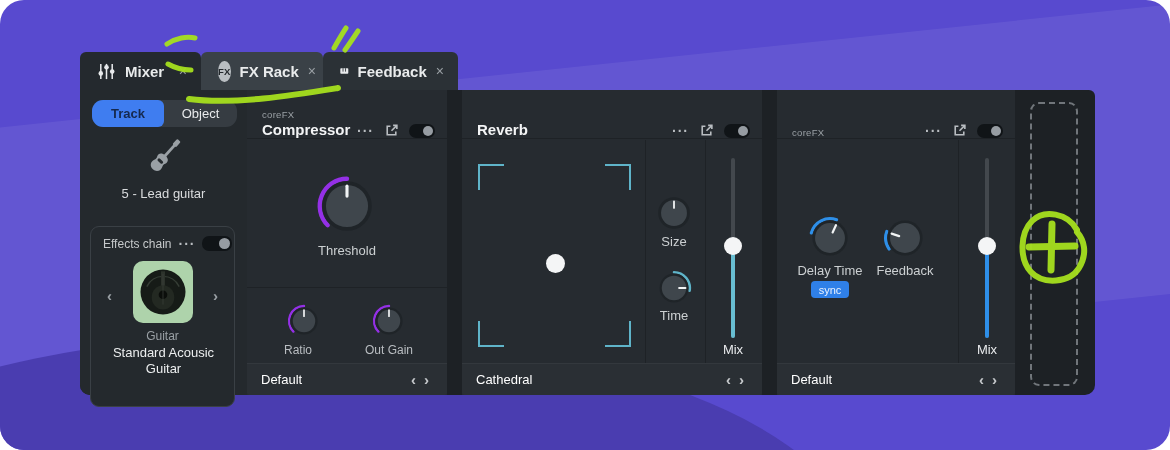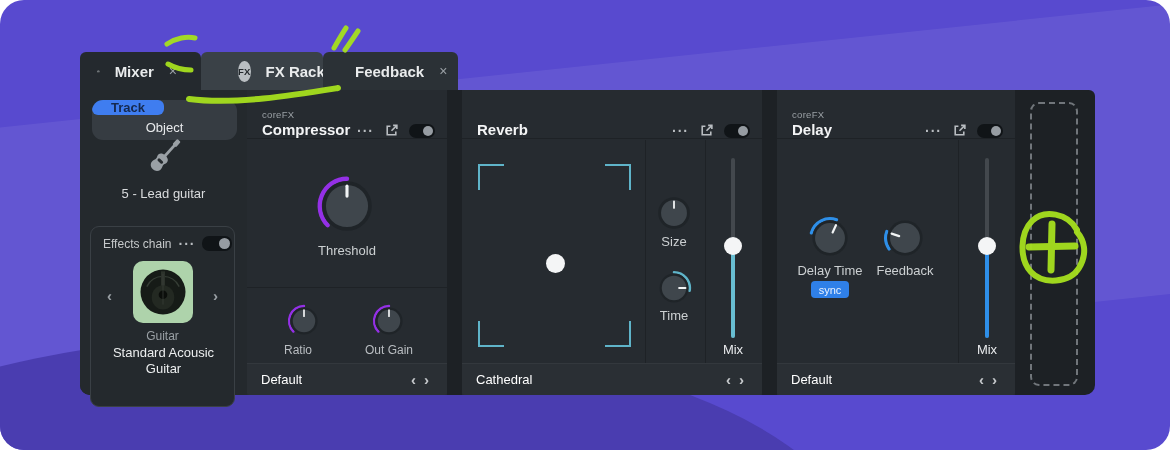--- a/index.html
+++ b/index.html
@@ -2,33 +2,33 @@
 <html><head>
 <meta charset="utf-8">
 <style>
   html,body{margin:0;padding:0;background:#ffffff;font-family:"Liberation Sans",sans-serif;}
   .stage{position:relative;width:1170px;height:450px;overflow:hidden;background:#fff;}
   .card{position:absolute;inset:0;border-radius:24px;background:#584acf;overflow:hidden;}
   .bg-band{position:absolute;left:-6%;top:14%;width:118%;height:64%;background:rgba(255,255,255,0.07);transform:rotate(-6deg);}
   .bg-wave{position:absolute;left:-22%;top:74%;width:95%;height:95%;background:#4a3db0;border-radius:50%;}
 
   
-  .tab{position:absolute;top:52px;height:38px;display:flex;align-items:center;gap:15px;box-sizing:border-box;padding:0 24px 0 17px;border-radius:6px 6px 0 0;cursor:pointer;}
+  .tab{position:absolute;top:52px;height:38px;display:flex;align-items:center;gap:9px;box-sizing:border-box;padding:0 14px 0 17px;border-radius:6px 6px 0 0;cursor:pointer;}
   .tab-mixer{left:80px;width:121px;background:#24292e;}
   .tab-fxrack{left:201px;width:122px;background:#3a4147;}
   .tab-keyboard{left:323px;width:135px;background:#2b3136;}
   .tab-label{font-size:15px;font-weight:600;color:#e9ebec;white-space:nowrap;}
   .tab-close{font-size:14px;color:#9aa0a5;margin-left:auto;}
-  .fx-badge{width:21px;height:21px;border-radius:50%;background:#b9bec2;color:#23282c;font-size:9.5px;font-weight:700;display:flex;align-items:center;justify-content:center;letter-spacing:0.2px;margin-left:20px;}
+  .fx-badge{width:21px;height:21px;border-radius:50%;background:#b9bec2;color:#23282c;font-size:9.5px;font-weight:700;display:flex;align-items:center;justify-content:center;letter-spacing:0.2px;}
 
   
   .main-panel{position:absolute;left:80px;top:90px;width:1015px;height:305px;background:#1d2125;border-radius:0 6px 10px 10px;}
   .sidebar{position:absolute;left:80px;top:90px;width:167px;height:305px;background:#24292d;border-radius:0 0 0 10px;}
 
-  .seg{position:absolute;left:12px;top:10px;width:145px;height:40px;background:#363c42;border-radius:11px;display:flex;overflow:hidden;flex-direction:column;}
+  .seg{position:absolute;left:12px;top:10px;width:145px;height:27px;background:#363c42;border-radius:11px;display:flex;overflow:hidden;}
   .seg-track{width:72px;background:#3f7df0;border-radius:6px;display:flex;align-items:center;justify-content:center;font-size:13px;font-weight:700;color:#15294e;}
   .seg-object{flex:1;display:flex;align-items:center;justify-content:center;font-size:13px;color:#e8eaec;}
 
   .guitar-ico{position:absolute;left:60px;top:43px;width:48px;height:48px;}
   .track-name{position:absolute;left:0;top:96px;width:167px;text-align:center;font-size:13px;color:#d9dbdd;}
 
   .chain-card{position:absolute;left:10px;top:136px;width:145px;height:181px;border:1px solid #3a4045;border-radius:9px;box-sizing:border-box;background:#24292d;}
   .chain-head{display:flex;align-items:center;gap:7px;padding:9px 10px 0 12px;}
   .chain-title{font-size:12px;color:#c6c9cb;flex:1;white-space:nowrap;}
   .menu-dots{font-size:14px;font-weight:700;color:#b9bdc1;letter-spacing:1px;line-height:10px;}
@@ -293,21 +293,20 @@
       <span class="preset-name">Cathedral</span>
       <span class="preset-chev">‹</span>
       <span class="preset-chev">›</span>
     </div>
   </div>
 
   <div class="fxp fxp-del">
     <div class="fxp-head">
       <div class="fxp-titles">
         <div class="fxp-brand">coreFX</div>
-        <div class="fxp-name">Delay</div>
       </div>
       <div class="fxp-icons">
         <span class="menu-dots">···</span>
         <svg class="linkout" viewBox="0 0 14 14">
             <g stroke="#b9bdc1" fill="none" stroke-width="1.5">
               <path d="M6 3H3v8h8V8"></path>
               <path d="M8.5 2.2H12v3.5"></path>
               <path d="M11.8 2.4 7 7.2"></path>
             </g>
           </svg>

